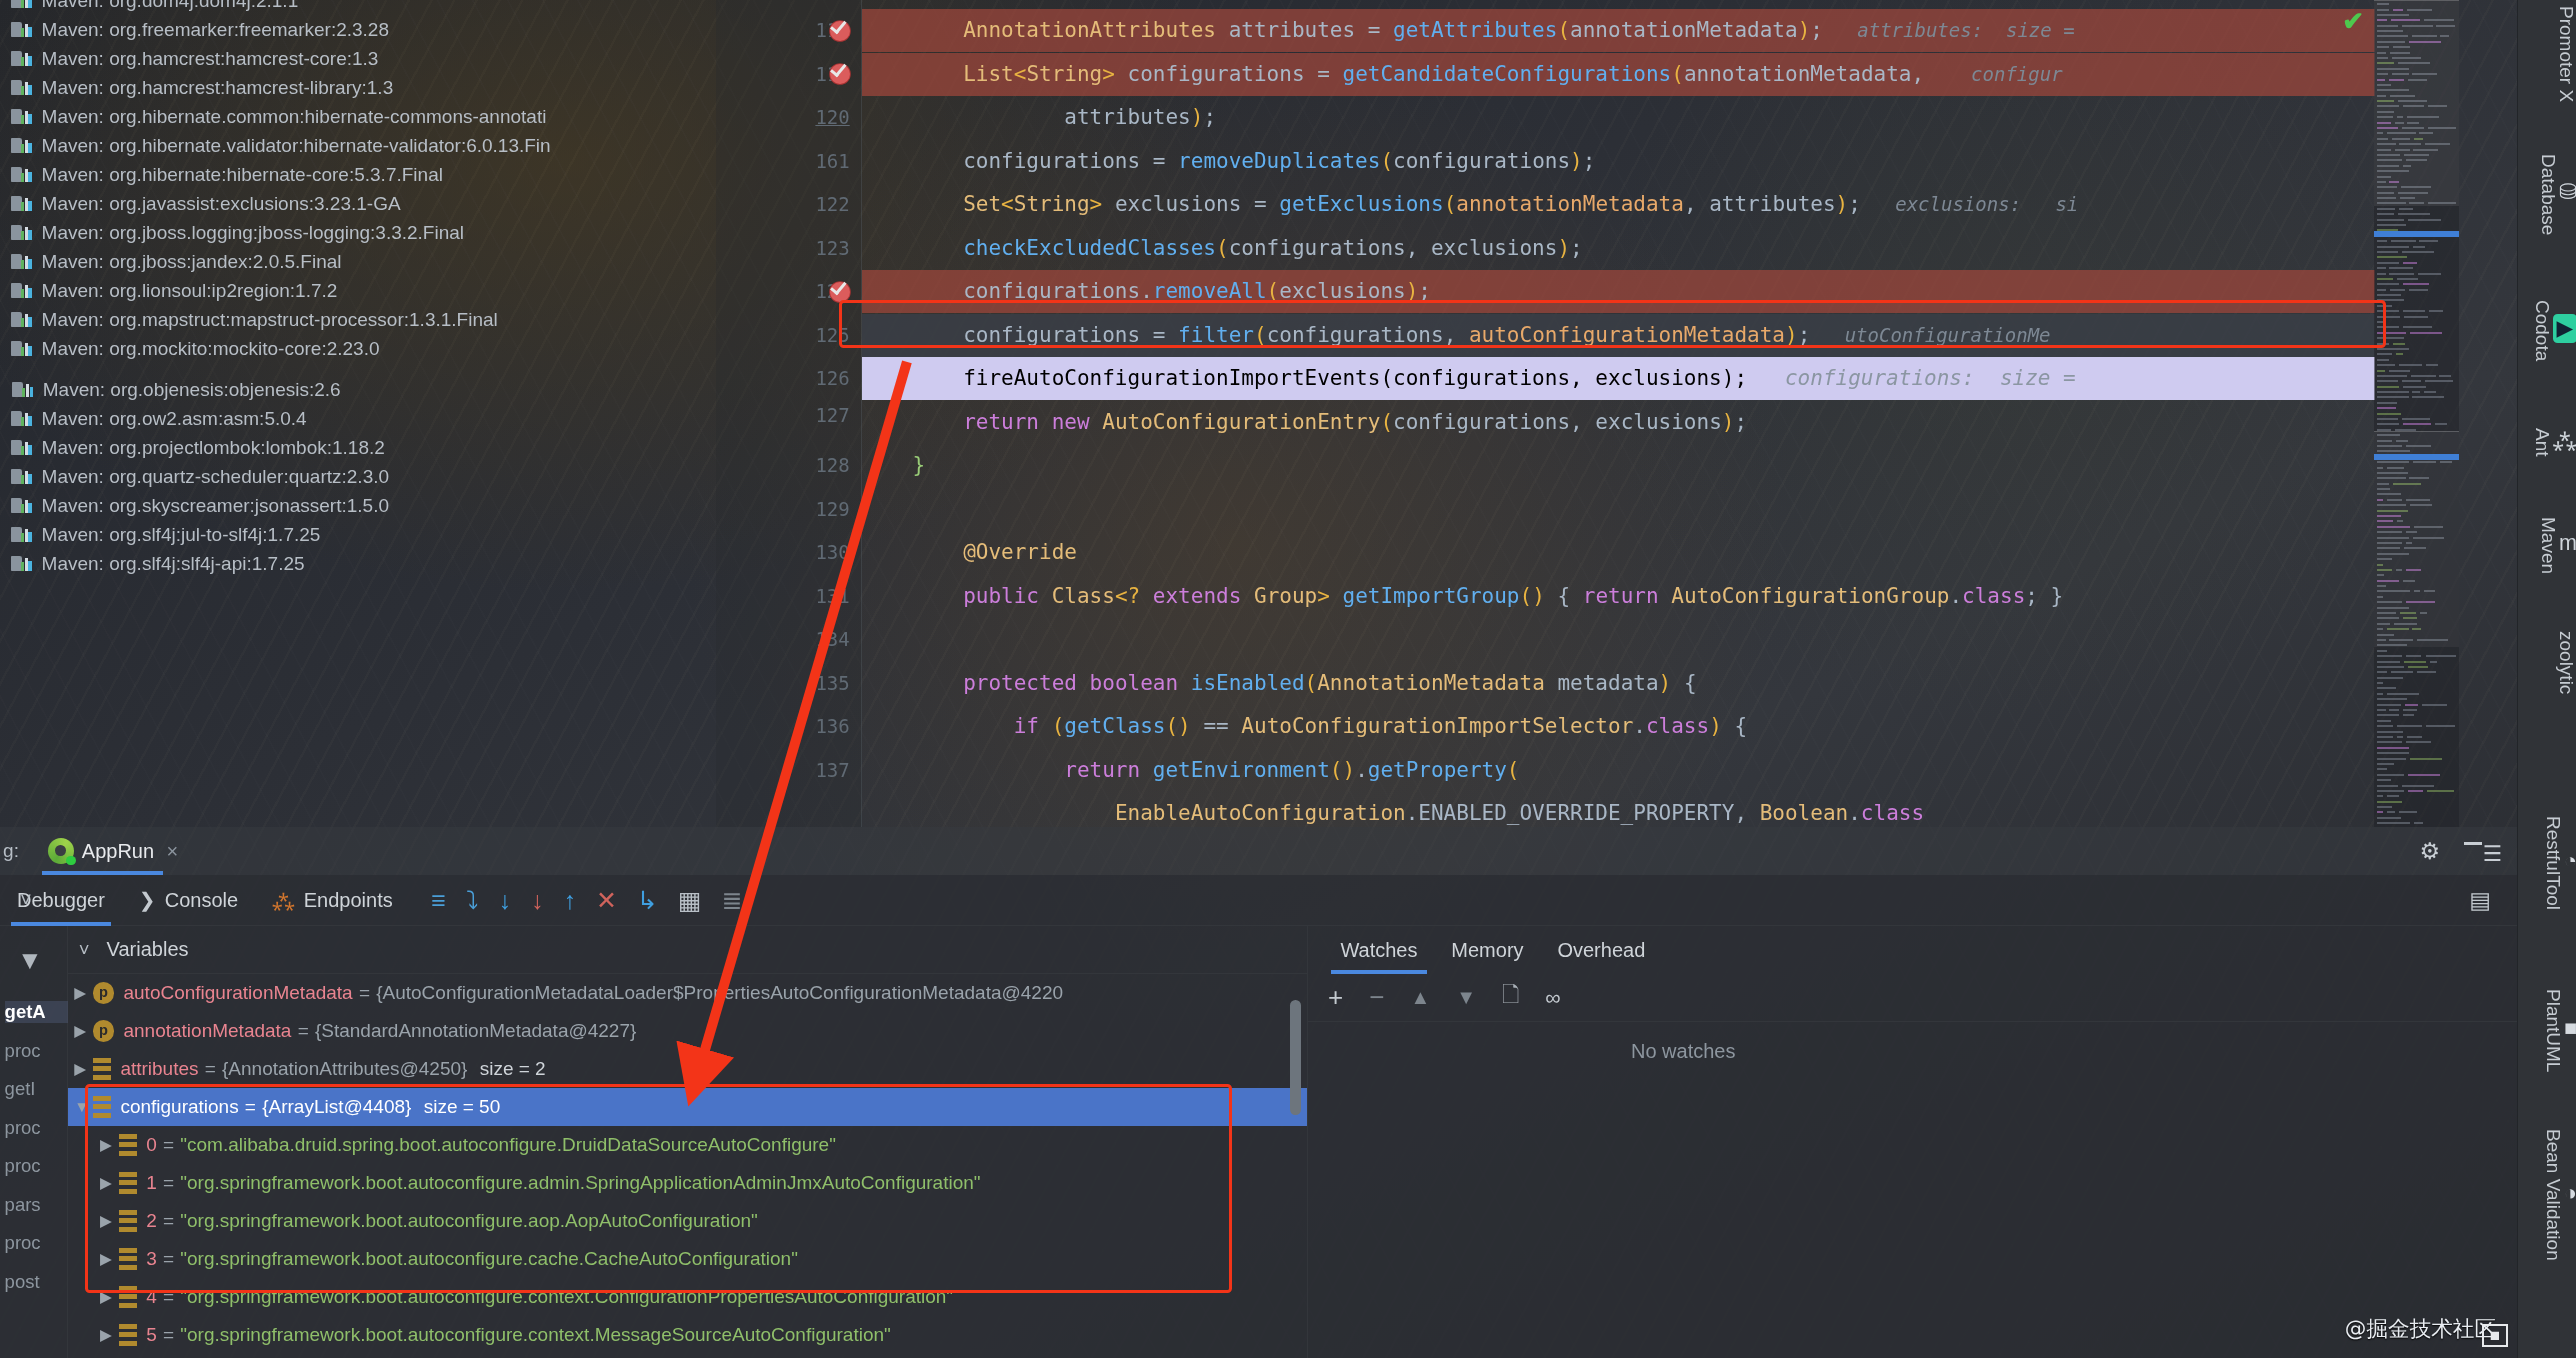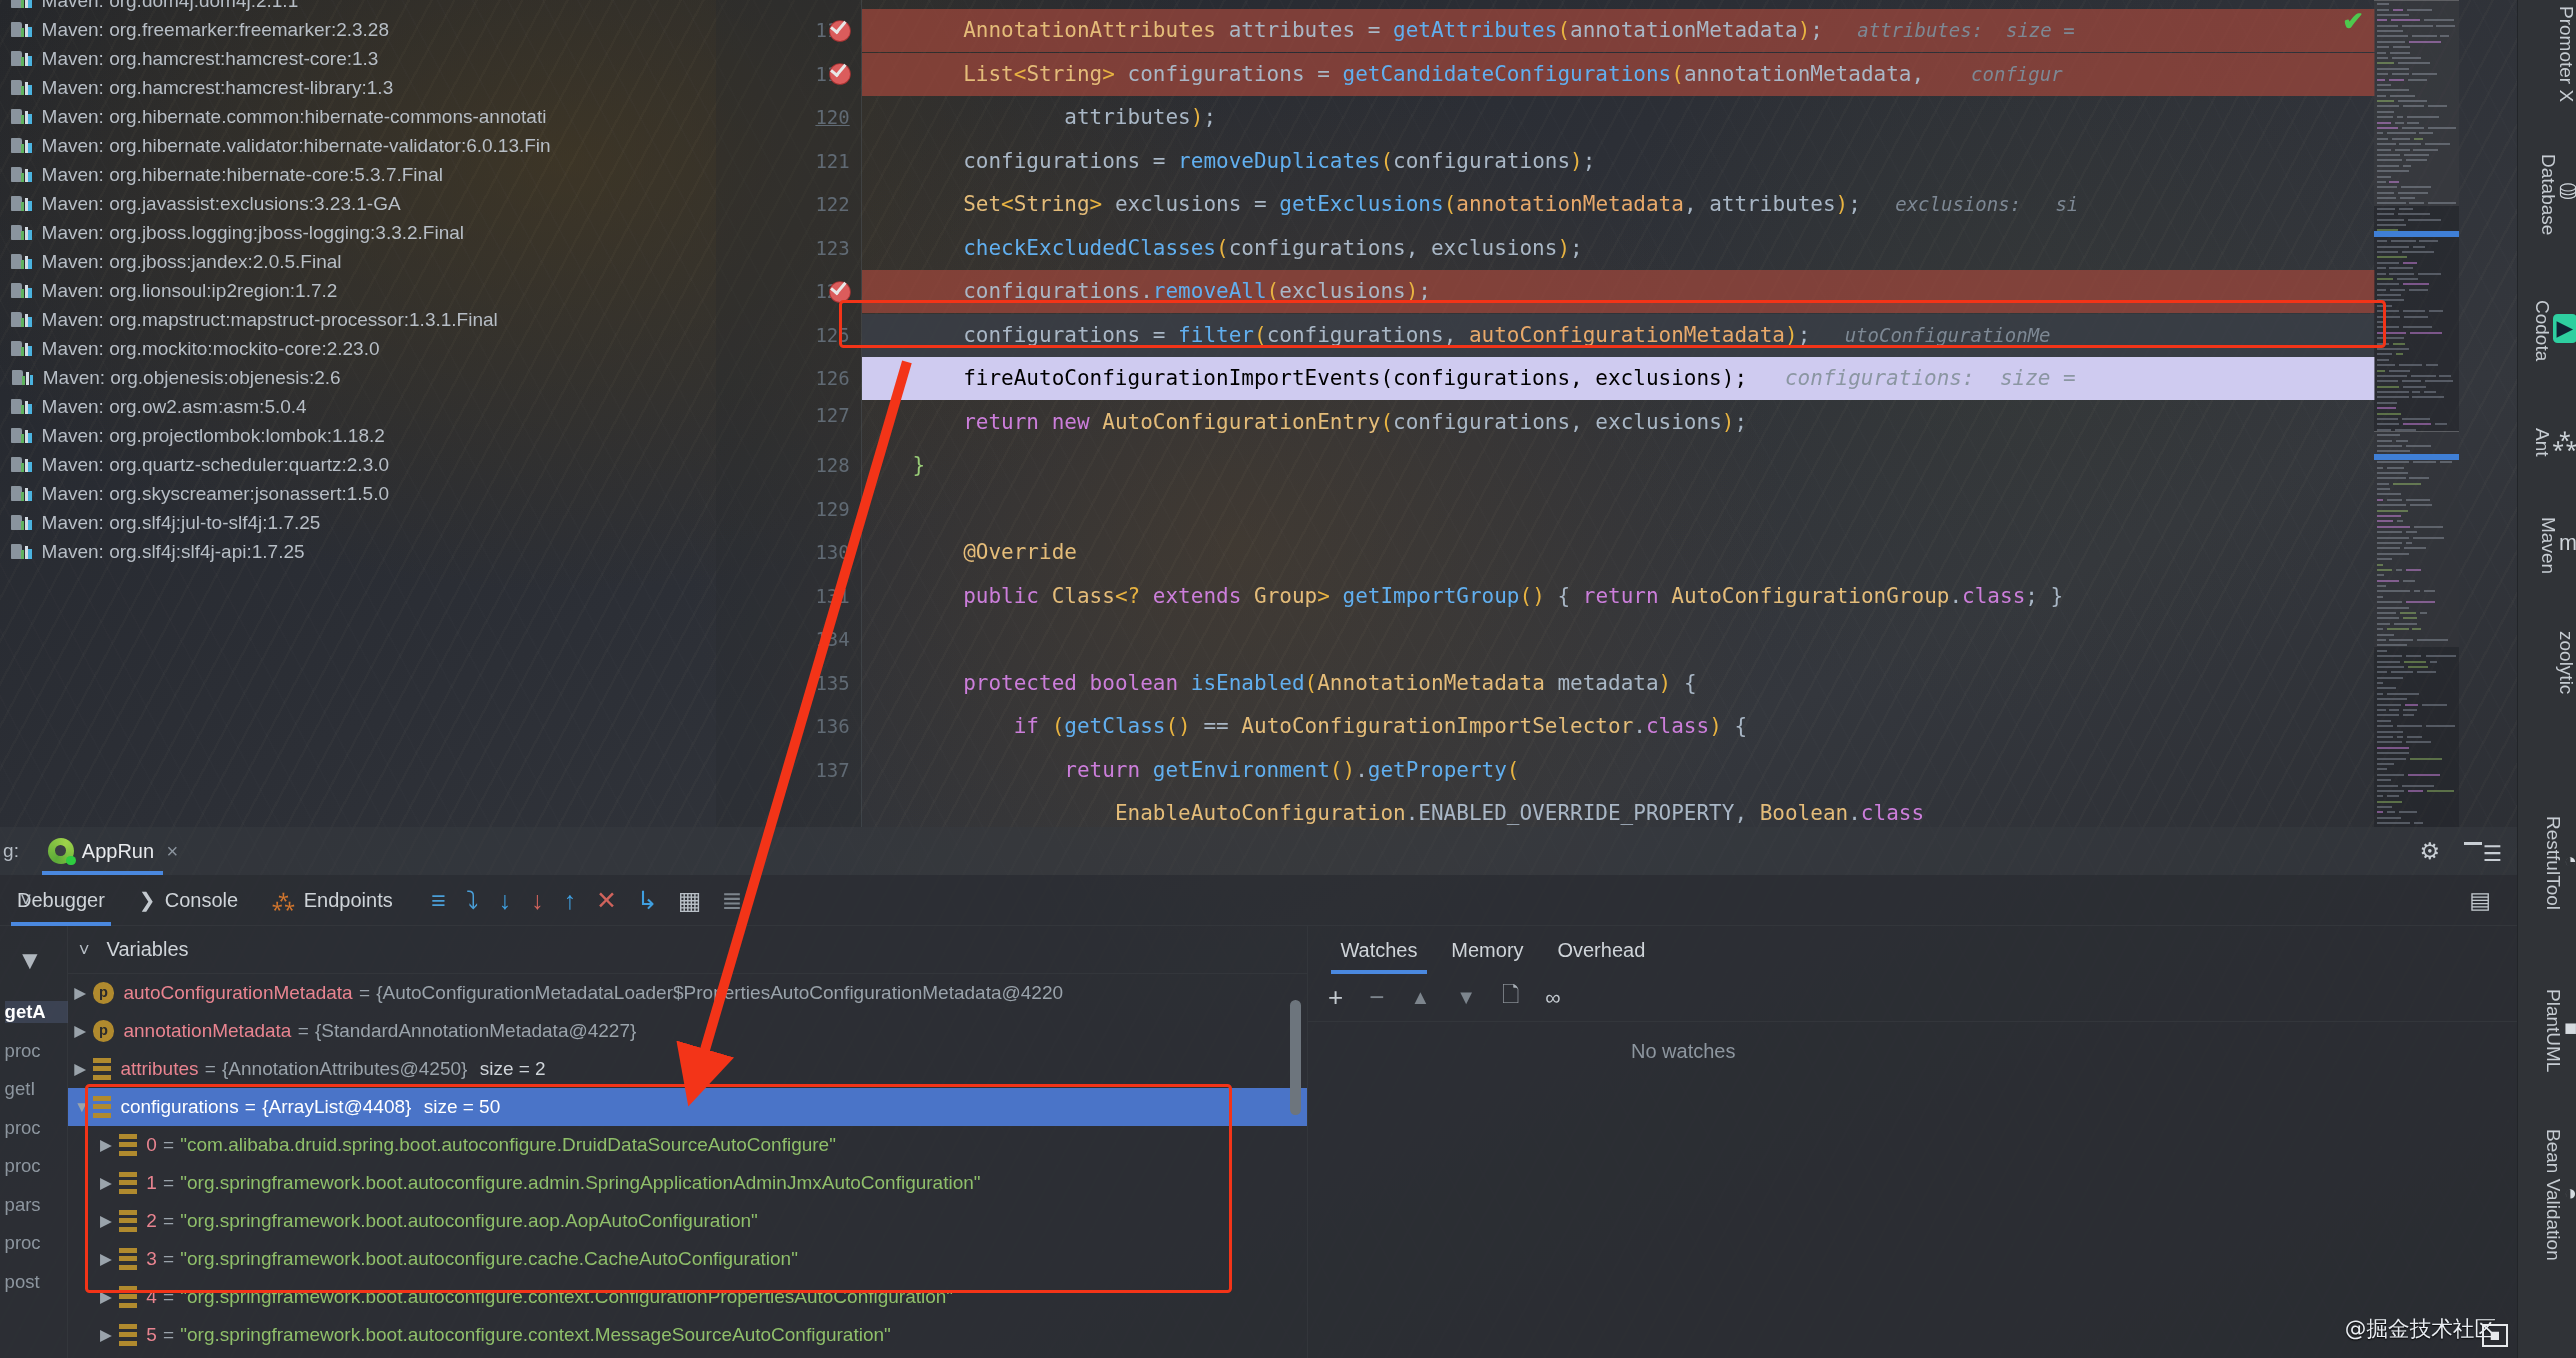--- a/index.html
+++ b/index.html
@@ -334,21 +334,21 @@
       </div>
       <div class="tree-row" style="margin-top: 0px;">
         <span class="lib-icon">
           <i class="bk"></i>
           <i class="b1"></i>
           <i class="b2"></i>
           <i class="b3"></i>
         </span>
         <span>Maven: org.mockito:mockito-core:2.23.0</span>
       </div>
-      <div class="tree-row" style="margin-top: 0px; padding-left: 12px;">
+      <div class="tree-row" style="margin-top: 12px; padding-left: 12px;">
         <span class="lib-icon">
           <i class="bk"></i>
           <i class="b1"></i>
           <i class="b2"></i>
           <i class="b3"></i>
         </span>
         <span>Maven: org.objenesis:objenesis:2.6</span>
       </div>
       <div class="tree-row" style="margin-top: 0px;">
         <span class="lib-icon">
@@ -410,21 +410,21 @@
     <div class="gutter" id="gutter">
         <div class="gline" style="top: 9.2px;">118</div>
         <div class="bp" style="left: 114px; top: 21px;">
           <i class="ck"></i>
         </div>
         <div class="gline" style="top: 53px;">119</div>
         <div class="bp" style="left: 114px; top: 64px;">
           <i class="ck"></i>
         </div>
         <div class="gline" style="top: 96px; text-decoration: underline;">120</div>
-        <div class="gline" style="top: 140px;">121</div>
+        <div class="gline" style="top: 140px;">161</div>
         <div class="gline" style="top: 183px;">122</div>
         <div class="gline" style="top: 227px;">123</div>
         <div class="gline" style="top: 270px;">124</div>
         <div class="bp" style="left: 114px; top: 282px;">
           <i class="ck"></i>
         </div>
         <div class="gline" style="top: 314px;">125</div>
         <div class="gline" style="top: 357px;">126</div>
         <div class="gline" style="top: 394px;">127</div>
         <div class="gline" style="top: 444px;">128</div>

